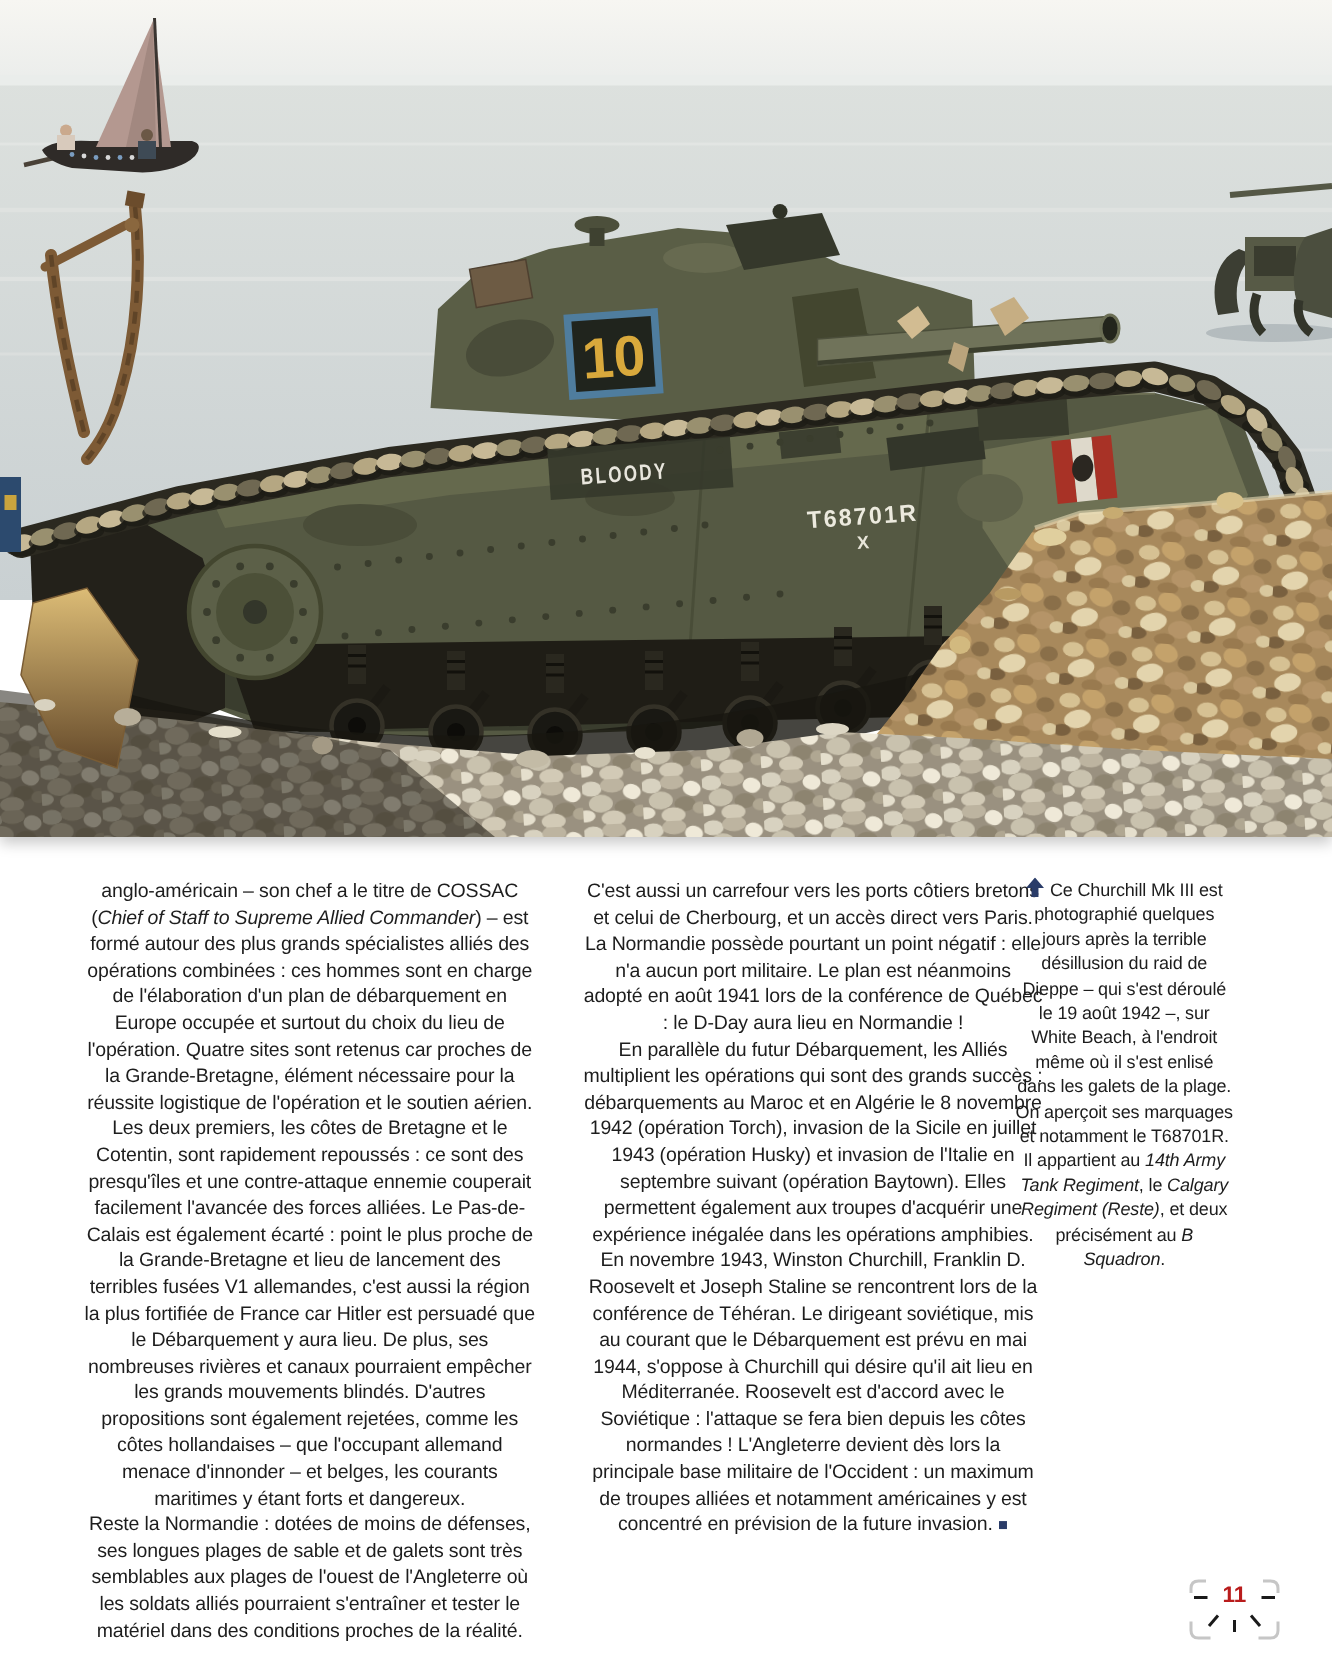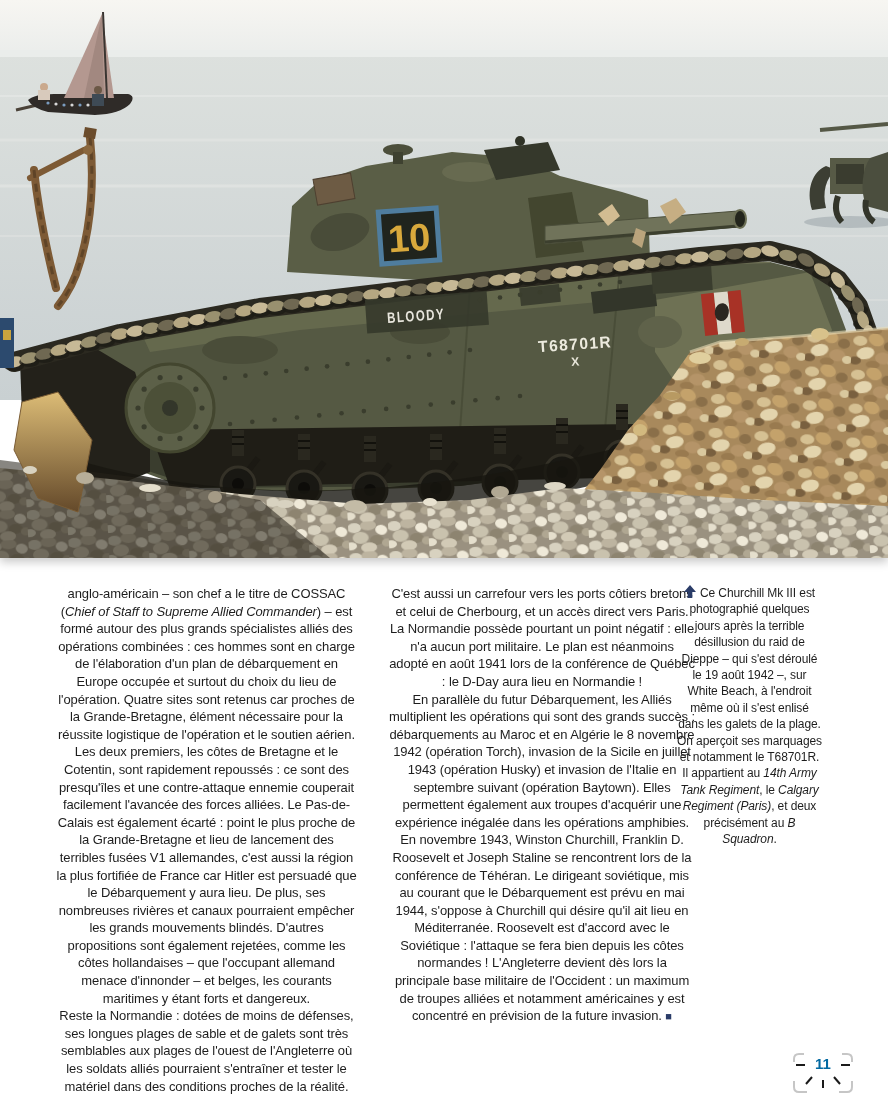--- a/index.html
+++ b/index.html
@@ -15,21 +15,21 @@
   #col2{left:389px;width:306px;}
   #col3{left:676px;width:147px;font-weight:normal;font-size:12px;line-height:16.4px;}
   .caption-text{white-space:pre-line;}
   h2.section{color:#2a3c68;font-size:23px;line-height:26px;margin:12px 0 7px 0;
              letter-spacing:-0.3px;font-weight:bold;}
   i{font-style:italic;}
   .endmark{color:#2a3c68;font-size:11px;letter-spacing:0;}
   .cap-arrow{display:inline-block;vertical-align:-1px;margin-right:4px;}
   .pagenum{position:absolute;left:788px;top:1052px;width:70px;height:46px;}
   .pagenum .num{position:absolute;left:0;top:3px;width:70px;text-align:center;
-                font-size:15px;font-weight:bold;color:#0369a1;}
+                font-size:15px;font-weight:bold;color:#b91c1c;}
   svg text{font-family:"Liberation Sans",sans-serif;}
 </style>
 </head>
 <body>
 
 <div class="page">
 
   <div class="photo-wrap">
     <svg id="photo-svg" width="888" height="558" viewBox="0 0 888 558">
       <defs>
@@ -440,21 +440,21 @@
 
   <div class="col" id="col2">
     <p>C'est aussi un carrefour vers les ports côtiers bretons et celui de Cherbourg, et un accès direct vers Paris. La Normandie possède pourtant un point négatif : elle n'a aucun port militaire. Le plan est néanmoins adopté en août 1941 lors de la conférence de Québec : le D-Day aura lieu en Normandie !</p>
     <p><span>En parallèle du futur Débarquement, les Alliés multiplient les opérations qui sont des grands succès : débarquements au Maroc et en Algérie le 8 novembre 1942 (opération Torch), invasion de la Sicile en juillet 1943 (opération Husky) et invasion de l'Italie en septembre suivant (opération Baytown). Elles permettent également aux troupes d'acquérir une expérience inégalée dans les opérations amphibies. En novembre 1943, Winston Churchill, Franklin D. Roosevelt et Joseph Staline se rencontrent lors de la conférence de Téhéran. Le dirigeant soviétique, mis au courant que le Débarquement est prévu en mai 1944, s'oppose à Churchill qui désire qu'il ait lieu en Méditerranée. Roosevelt est d'accord avec le Soviétique : l'attaque se fera bien depuis les côtes normandes ! L'Angleterre devient dès lors la principale base militaire de l'Occident : un maximum de troupes alliées et notamment américaines y est concentré en prévision de la future invasion. </span><span class="endmark">■</span></p>
   </div>
 
   <div class="col" id="col3">
     <svg class="cap-arrow" width="12" height="13" viewBox="0 0 13 14">
       <path d="M6.5,0 L13,7.5 L9,7.5 L9,14 L4,14 L4,7.5 L0,7.5 Z" fill="#2a3c68"></path>
     </svg><span class="caption-text"><span>Ce Churchill Mk III est photographié quelques jours après la terrible désillusion du raid de Dieppe – qui s'est déroulé le 19 août 1942 –, sur White Beach, à l'endroit même où il s'est enlisé dans les galets de la plage. On aperçoit ses marquages et notamment le T68701R.
-Il appartient au </span><i>14th Army Tank Regiment</i><span>, le </span><i>Calgary Regiment (Paris)</i><span>, et deux précisément au </span><i>B Squadron</i><span>.</span></span>
+Il appartient au </span><i>14th Army Tank Regiment</i><span>, le </span><i>Calgary Regiment (Reste)</i><span>, et deux précisément au </span><i>B Squadron</i><span>.</span></span>
   </div>
 
   <div class="pagenum">
     <svg width="70" height="46" viewBox="0 0 70 46">
       <g stroke="#c6c6c6" stroke-width="2" fill="none">
         <path d="M16,2 h-5 q-5,0 -5,5 v3"></path>
         <path d="M54,2 h5 q5,0 5,5 v3"></path>
         <path d="M6,29 v6 q0,5 5,5 h8"></path>
         <path d="M64,29 v6 q0,5 -5,5 h-8"></path>
       </g>

